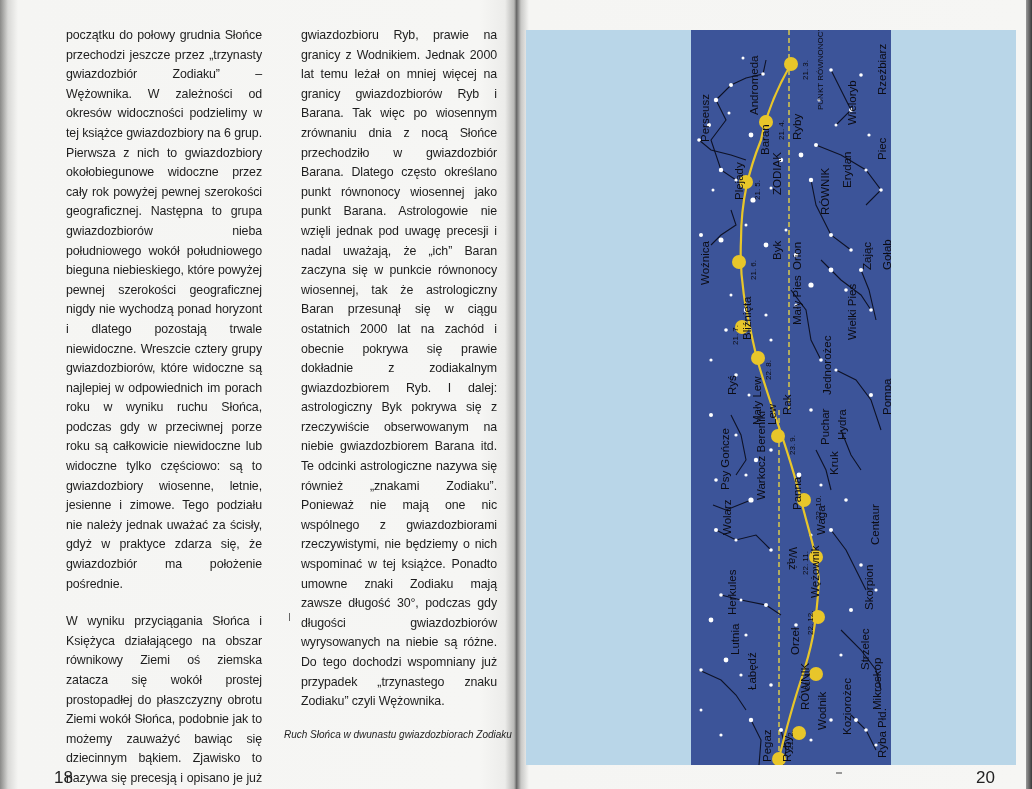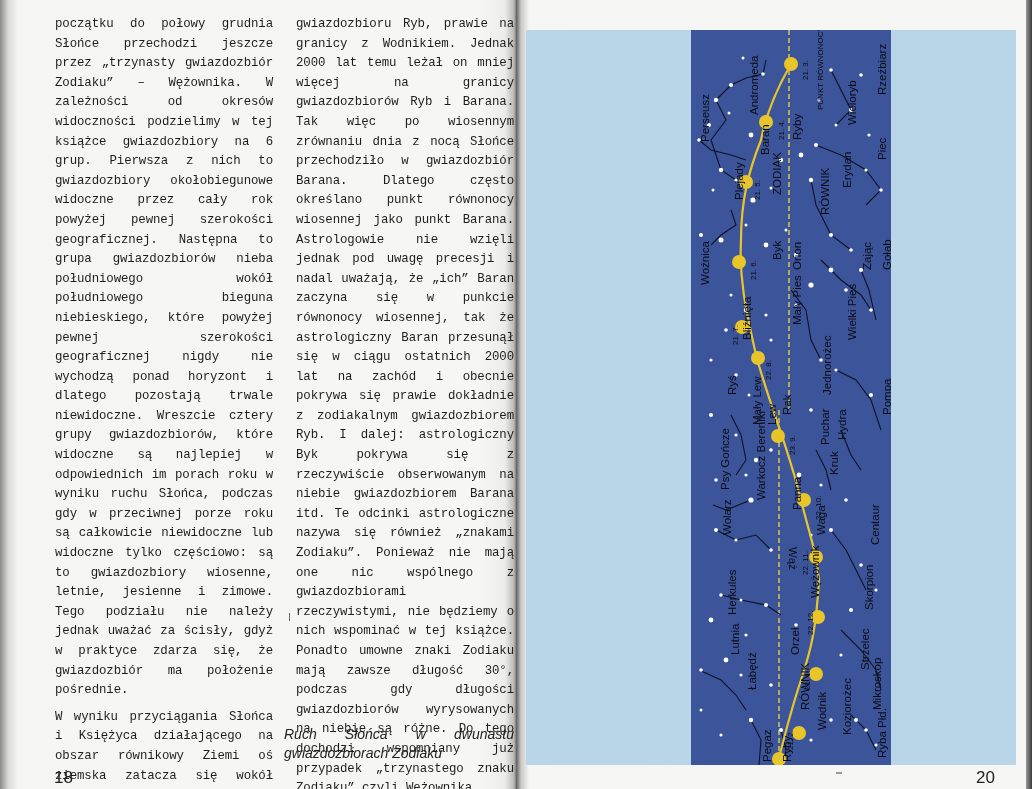--- a/index.html
+++ b/index.html
@@ -16,26 +16,26 @@
     position:absolute; left:517px; top:0; width:515px; height:789px;
     background:linear-gradient(to right,#707070 0px,#c8c8c6 4px,#f5f5f3 12px,#f6f6f4 100%);
   }
   .right-edge { position:absolute; right:0; top:0; width:6px; height:789px; background:linear-gradient(to right,#9a9a9a,#3a3a3a); }
   .col {
     position:absolute; top:8px; width:232px;
     font-size:12.4px; line-height:19.6px; color:#1d1d1d;
     text-align:justify; letter-spacing:-0.1px;
     font-family:"Liberation Sans", sans-serif;
   }
-  .col p { margin:7px; text-align:justify;font-family:Liberation Mono, monospace; }
+  .col p { margin:18px; text-align:justify; }
   .col-1 { left:48px; }
-  .col-2 { left:289px; }
+  .col-2 { left:283px; }
   .caption {
     position:absolute; left:284px; top:725px; width:230px;
-    font-style:italic; font-size:14px; line-height:19px; color:#222; text-align:justify;
+    font-style:italic; font-size:10px; line-height:19px; color:#222; text-align:justify;
   }
   .page-num { position:absolute; top:768px; font-size:17px; color:#222; }
   .pn-left { left:54px; }
   .pn-right { left:976px; }
   .blue-panel {
     position:absolute; left:526px; top:30px; width:490px; height:735px;
     background:#b9d6e8;
   }
   .map {
     position:absolute; left:691px; top:30px; width:200px; height:735px;

